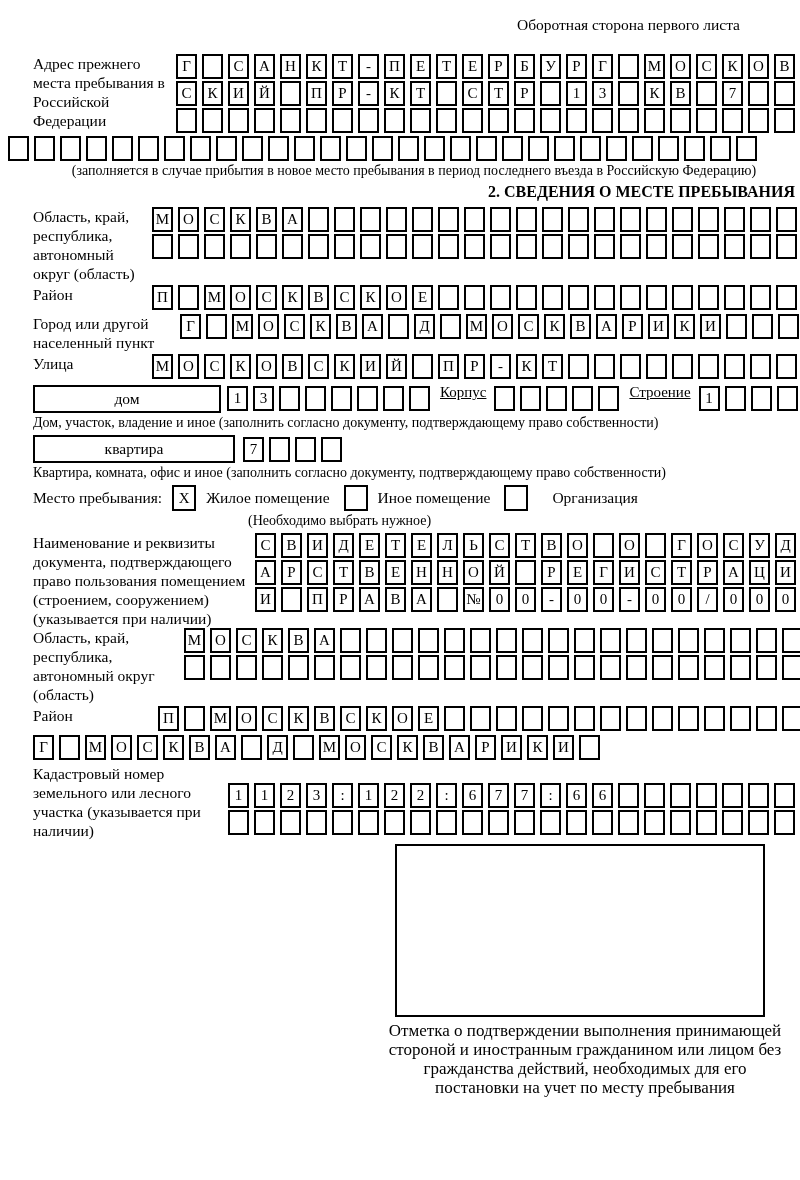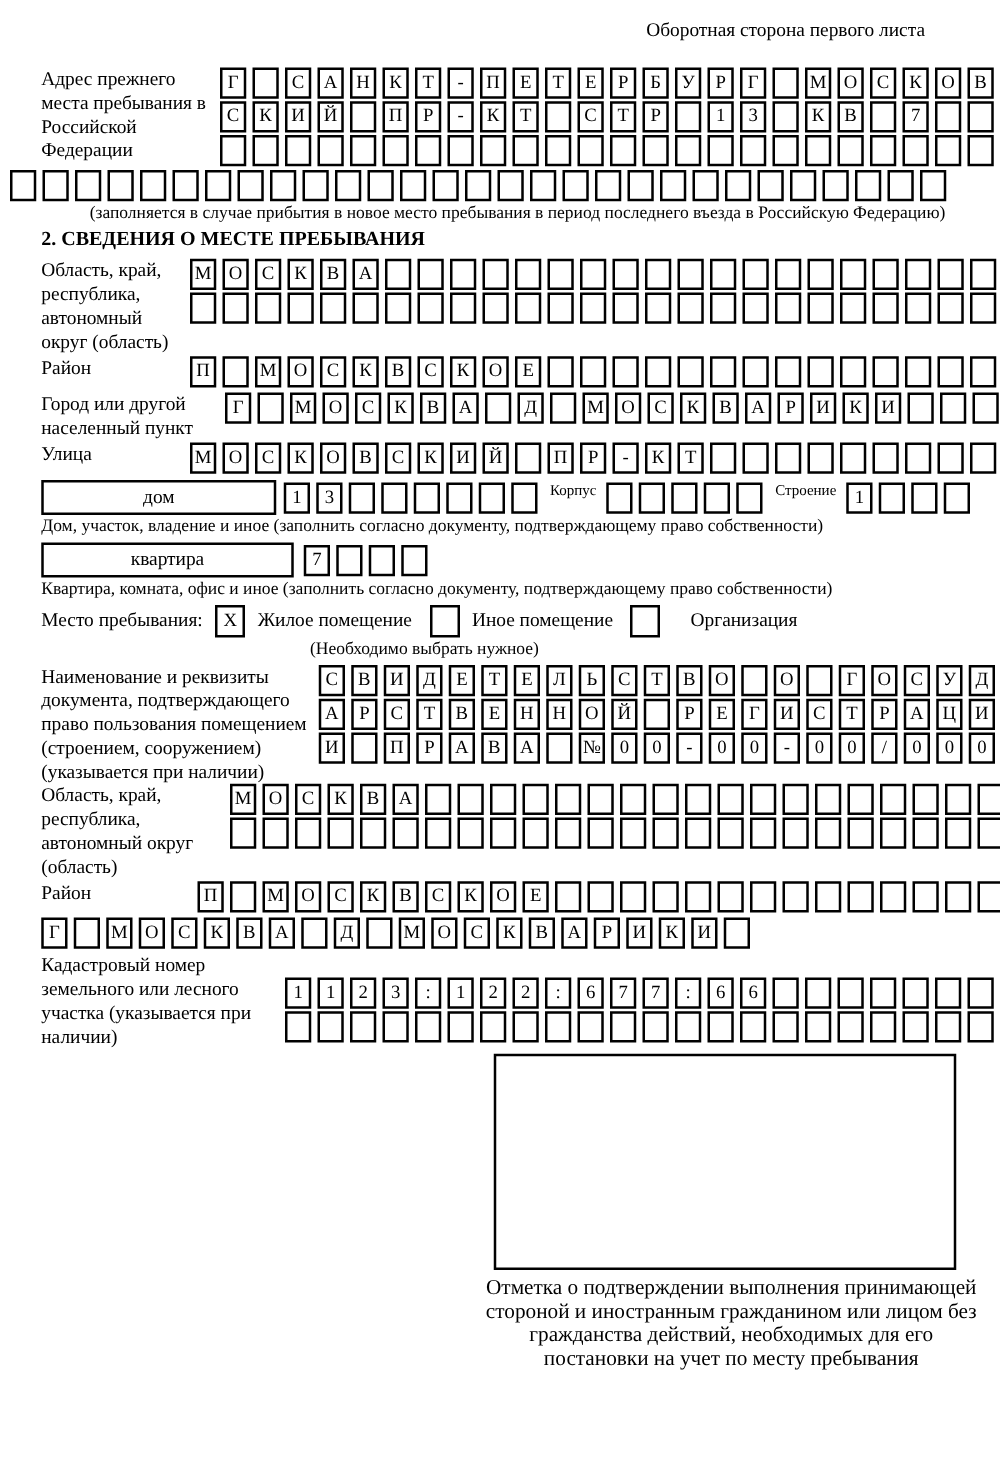--- a/index.html
+++ b/index.html
@@ -12,28 +12,28 @@
   .w143{width:143px}.w119{width:119px}.w147{width:147px}.w151{width:151px}
   .w125{width:125px}.w195{width:195px}.w222{width:222px}
 
   .cells{display:flex;gap:5px;margin-bottom:2px;}
   .cell{flex:none;width:21px;height:25px;border:2px solid #000;box-sizing:border-box;
         display:flex;align-items:center;justify-content:center;font-size:15px;}
   .fullrow{margin-left:-25px;margin-top:1px;}
 
   .cnote{font-size:14px;text-align:center;margin:2px 0 4px;}
   .lnote{font-size:14px;margin:1px 0 4px;}
-  .sect-title{font-size:16px;font-weight:bold;text-align:left;margin:3px 0 6px;}
+  .sect-title{font-size:16px;font-weight:bold;text-align:right;margin:3px 0 6px;}
 
   .houserow{display:flex;align-items:center;margin:3px 0 2px;}
   .widebox{border:2px solid #000;height:28px;box-sizing:border-box;flex:none;
            display:flex;align-items:center;justify-content:center;font-size:15.5px;}
   .wb-dom{width:188px;margin-right:6px;}
   .wb-kv{width:202px;margin-right:8px;text-align:right;}
-  .inline-lbl{font-size:12px;margin:0 8px 12px 10px;flex:none;}
+  .inline-lbl{font-size:15px;margin:0 8px 12px 10px;flex:none;text-decoration:underline;}
 
   .stayrow{display:flex;align-items:center;margin:4px 0 2px;font-size:15.5px;}
   .chk{flex:none;width:24px;height:26px;border:2px solid #000;box-sizing:border-box;
        display:flex;align-items:center;justify-content:center;font-size:15px;}
   .staylbl{margin:0 14px 0 10px;}
   .choose-note{font-size:14px;margin:0 0 4px 215px;}
 
   .fact-title{font-size:15.5px;font-weight:bold;text-align:center;margin:12px 0 8px;}
   .fact-note{font-size:14.5px;text-align:center;line-height:20px;margin-bottom:6px;}
 

